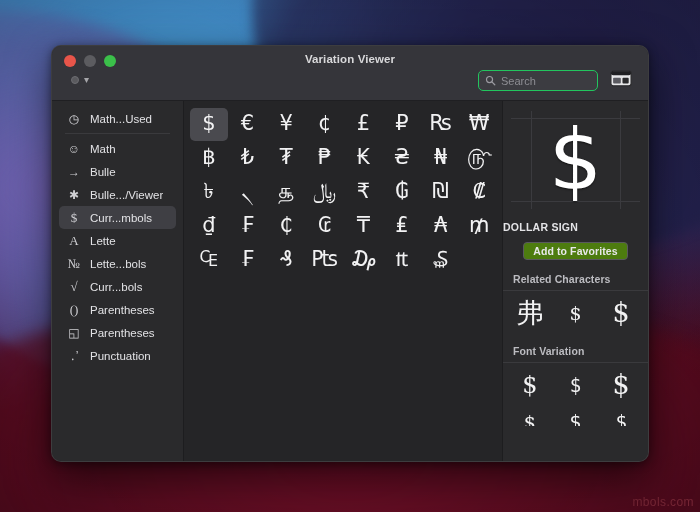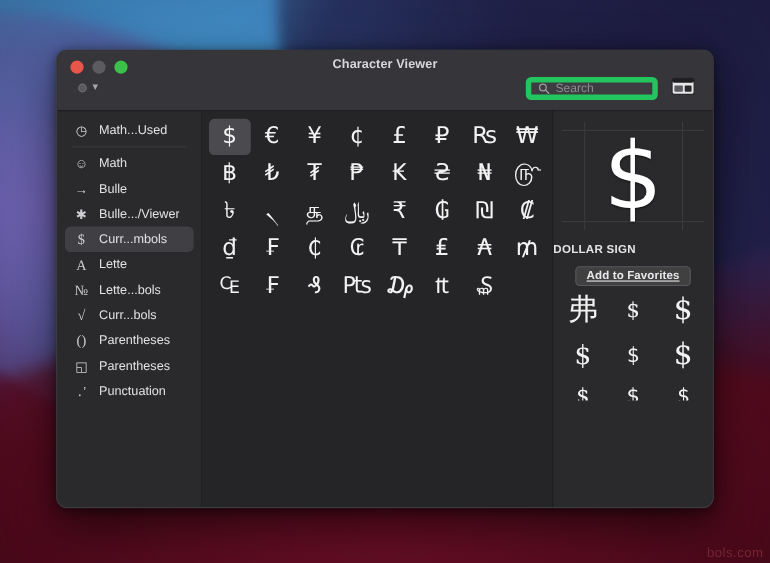--- a/index.html
+++ b/index.html
@@ -127,21 +127,21 @@
     border: 1.5px solid #6d6d72;
   }
   .chev { color: #a6a6aa; font-size: 10px; line-height: 1; }
 
   .search-wrap {
     position: absolute;
     right: 50px; top: 24px;
     width: 120px; height: 21px;
     border-radius: 5px;
     background: #3c3c41;
-    border: 5px solid #22c55e;
+    border: 1px solid #22c55e;
     display: flex; align-items: center;
     padding: 0 6px; gap: 5px;
   }
   .search-icon { width: 11px; height: 11px; flex: 0 0 auto; }
   .search-input {
     background: transparent; border: 0; outline: none;
     font-family: "Liberation Sans", sans-serif;
     font-size: 11px; color: #d0d0d4;
     width: 100%;
   }
@@ -249,26 +249,25 @@
     letter-spacing: 0.25px;
     margin-top: 2px;
   }
   .fav-btn {
     display: block;
     margin: 9px auto 0 auto;
     padding: 2px 9px;
     font-size: 10.5px;
     font-weight: bold;
     color: #e8e8eb;
-    background: #404040;
+    background: #4d7c0f;
     border: 1px solid #59595e;
     border-radius: 4px;
     font-family: "Liberation Sans", sans-serif;
     letter-spacing: 0.1px;
-    text-decoration: underline;
   }
   .sec-head {
     font-size: 10.5px;
     font-weight: bold;
     color: #bcbcc1;
     padding: 13px 0 5px 10px;
     border-bottom: 1px solid #3a3a3d;
     letter-spacing: 0.1px;
   }
   .sec-row {
@@ -295,32 +294,32 @@
 
 <div id="wallpaper">
   <div class="wp-base"></div>
   <div class="wp-swirl-a"></div>
   <div class="wp-swirl-b"></div>
   <div class="wp-swirl-c"></div>
   <div class="wp-swirl-d"></div>
   <div class="wp-vignette"></div>
 </div>
 
-<div id="watermark">bols.com</div>
+<div id="watermark">mbols.com</div>
 
 <div id="window">
 
   <div class="titlebar">
     <div class="traffic">
       <div class="dot red"></div>
       <div class="dot yellow"></div>
       <div class="dot green"></div>
     </div>
 
-    <div class="win-title">Character Viewer</div>
+    <div class="win-title">Variation Viewer</div>
 
     <div class="action-menu">
       <div class="gear-dot"></div>
       <span class="chev">▾</span>
     </div>
 
     <div class="search-wrap">
       <svg class="search-icon" viewBox="0 0 16 16">
         <circle cx="6.6" cy="6.6" r="4.4" fill="none" stroke="#9a9aa0" stroke-width="1.7"></circle>
         <line x1="10" y1="10" x2="14.2" y2="14.2" stroke="#9a9aa0" stroke-width="1.9" stroke-linecap="round"></line>
@@ -449,26 +448,28 @@
           <div class="gl-h" style="top:17px;"></div>
           <div class="gl-h" style="top:100px;"></div>
         </div>
         <div class="big-char">$</div>
       </div>
 
       <div class="char-name">DOLLAR SIGN</div>
 
       <button class="fav-btn">Add to Favorites</button>
 
+      <div class="sec-head">Related Characters</div>
       <div class="sec-row">
         <div class="sec-cell lg">弗</div>
         <div class="sec-cell serif sm">$</div>
         <div class="sec-cell serif lg">$</div>
       </div>
 
+      <div class="sec-head">Font Variation</div>
       <div class="sec-row">
         <div class="sec-cell serif">$</div>
         <div class="sec-cell mono sm">$</div>
         <div class="sec-cell serif lg">$</div>
       </div>
       <div class="sec-row clipped">
         <div class="sec-cell serif sm">$</div>
         <div class="sec-cell sm">$</div>
         <div class="sec-cell mono sm">$</div>
       </div>

